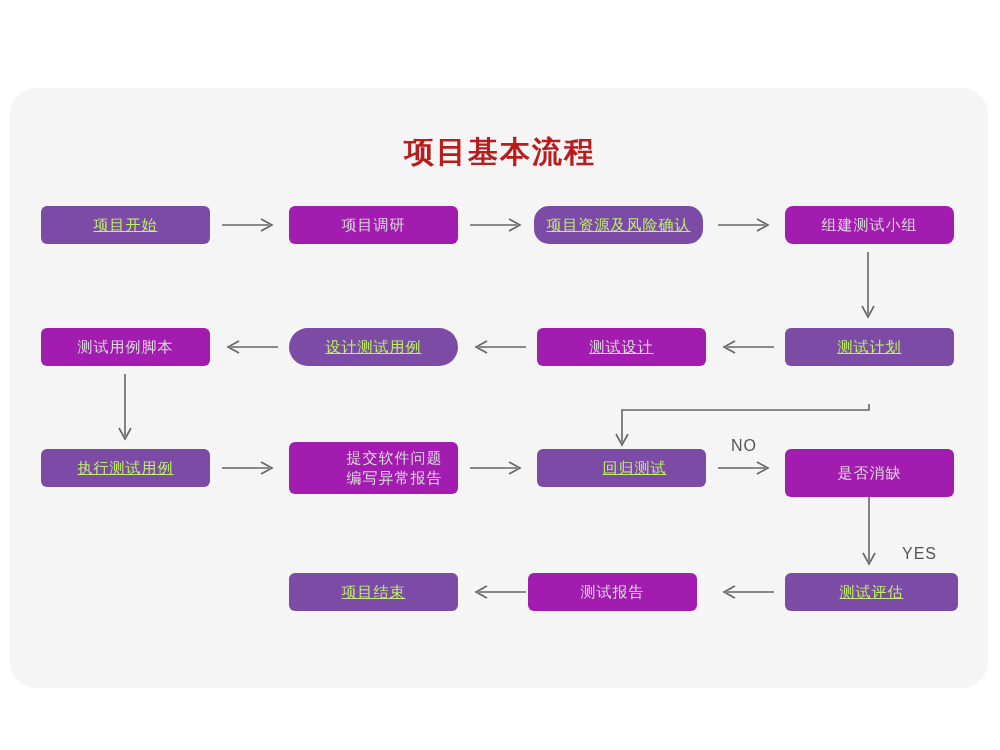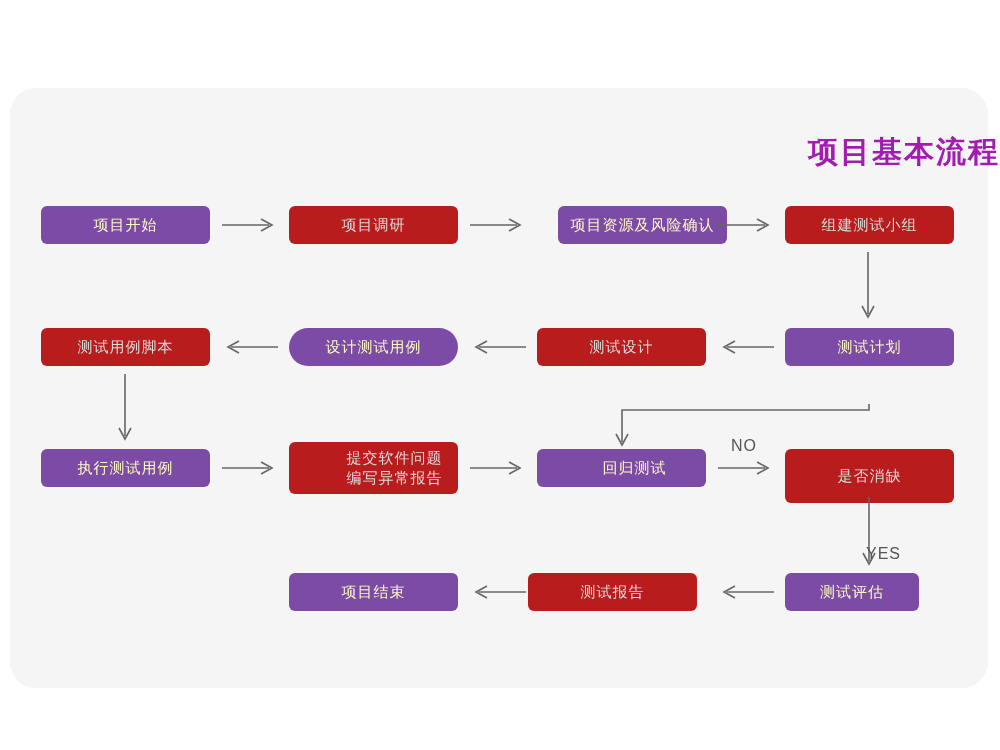--- a/index.html
+++ b/index.html
@@ -25,45 +25,46 @@
     width: 978px;
     height: 600px;
     background: #f5f5f6;
     border-radius: 26px;
   }
   .title {
     position: absolute;
     left: 0;
     top: 132px;
     width: 1000px;
-    text-align: right;
+    text-align: center;
     font-size: 30px;
     font-weight: 700;
-    color: #a21caf;
+    color: #b91c1c;
     letter-spacing: 2px;
   }
   .node {
     position: absolute;
     display: flex;
     align-items: center;
     justify-content: center;
     text-align: center;
     border-radius: 6px;
     font-size: 15px;
     line-height: 20px;
     letter-spacing: 1px;
     box-sizing: border-box;
     padding: 0 6px;
   }
   .node.purple {
     background: #7b4ba5;
-    color: #fef9c3;
+    color: #bef264;
+    text-decoration: underline;
   }
   .node.gray {
-    background: #b91c1c;
+    background: #a21caf;
     color: #dcdcdc;
   }
   .node .nl { display: block; }
   .conn {
     position: absolute;
   }
   .conn svg { display: block; overflow: visible; }
   .edge-label {
     position: absolute;
     font-size: 16px;
@@ -97,32 +98,32 @@
     <span class="nl">项目调研</span>
   </div>
 
   <div class="conn" style="left:470px; top:214px; width:56px; height:22px;">
     <svg width="56" height="22" viewBox="0 0 56 22">
       <line x1="0" y1="11" x2="47" y2="11" stroke="#666666" stroke-width="1.6"></line>
       <polyline points="39,5 50,11 39,17" fill="none" stroke="#666666" stroke-width="1.6"></polyline>
     </svg>
   </div>
 
-  <div class="node purple" style="left:558px; top:206px; width:169px; height:38px;">
+  <div class="node purple" style="left:534px; top:206px; width:169px; height:38px;border-radius:15px;">
     <span class="nl">项目资源及风险确认</span>
   </div>
 
   <div class="conn" style="left:718px; top:214px; width:56px; height:22px;">
     <svg width="56" height="22" viewBox="0 0 56 22">
       <line x1="0" y1="11" x2="47" y2="11" stroke="#666666" stroke-width="1.6"></line>
       <polyline points="39,5 50,11 39,17" fill="none" stroke="#666666" stroke-width="1.6"></polyline>
     </svg>
   </div>
 
-  <div class="node gray" style="left:785px; top:206px; width:169px; height:38px;">
+  <div class="node gray" style="left:785px; top:206px; width:169px; height:38px;border-radius:8px;">
     <span class="nl">组建测试小组</span>
   </div>
 
   <div class="conn" style="left:856px; top:252px; width:24px; height:70px;">
     <svg width="24" height="70" viewBox="0 0 24 70">
       <line x1="12" y1="0" x2="12" y2="62" stroke="#666666" stroke-width="1.6"></line>
       <polyline points="6,54 12,65 18,54" fill="none" stroke="#666666" stroke-width="1.6"></polyline>
     </svg>
   </div>
 
@@ -141,21 +142,21 @@
     <span class="nl">设计测试用例</span>
   </div>
 
   <div class="conn" style="left:470px; top:336px; width:56px; height:22px;">
     <svg width="56" height="22" viewBox="0 0 56 22">
       <line x1="56" y1="11" x2="9" y2="11" stroke="#666666" stroke-width="1.6"></line>
       <polyline points="17,5 6,11 17,17" fill="none" stroke="#666666" stroke-width="1.6"></polyline>
     </svg>
   </div>
 
-  <div class="node gray" style="left:537px; top:328px; width:169px; height:38px;">
+  <div class="node gray" style="left:537px; top:328px; width:169px; height:38px;text-decoration:underline;">
     <span class="nl">测试设计</span>
   </div>
 
   <div class="conn" style="left:718px; top:336px; width:56px; height:22px;">
     <svg width="56" height="22" viewBox="0 0 56 22">
       <line x1="56" y1="11" x2="9" y2="11" stroke="#666666" stroke-width="1.6"></line>
       <polyline points="17,5 6,11 17,17" fill="none" stroke="#666666" stroke-width="1.6"></polyline>
     </svg>
   </div>
 
@@ -205,31 +206,31 @@
     <span class="nl">回归测试</span>
   </div>
 
   <div class="conn" style="left:718px; top:457px; width:56px; height:22px;">
     <svg width="56" height="22" viewBox="0 0 56 22">
       <line x1="0" y1="11" x2="47" y2="11" stroke="#666666" stroke-width="1.6"></line>
       <polyline points="39,5 50,11 39,17" fill="none" stroke="#666666" stroke-width="1.6"></polyline>
     </svg>
   </div>
 
-  <div class="node gray" style="left:785px; top:449px; width:169px; height:54px;">
+  <div class="node gray" style="left:785px; top:449px; width:169px; height:48px;">
     <span class="nl">是否消缺</span>
   </div>
 
   <div class="conn" style="left:857px; top:497px; width:24px; height:72px;">
     <svg width="24" height="72" viewBox="0 0 24 72">
       <line x1="12" y1="0" x2="12" y2="64" stroke="#666666" stroke-width="1.6"></line>
       <polyline points="6,56 12,67 18,56" fill="none" stroke="#666666" stroke-width="1.6"></polyline>
     </svg>
   </div>
-  <div class="edge-label" style="left:866px; top:522px;">YES</div>
+  <div class="edge-label" style="left:902px; top:522px;">YES</div>
 
   <div class="node purple" style="left:289px; top:573px; width:169px; height:38px;">
     <span class="nl">项目结束</span>
   </div>
 
   <div class="conn" style="left:470px; top:581px; width:56px; height:22px;">
     <svg width="56" height="22" viewBox="0 0 56 22">
       <line x1="56" y1="11" x2="9" y2="11" stroke="#666666" stroke-width="1.6"></line>
       <polyline points="17,5 6,11 17,17" fill="none" stroke="#666666" stroke-width="1.6"></polyline>
     </svg>
@@ -239,17 +240,17 @@
     <span class="nl">测试报告</span>
   </div>
 
   <div class="conn" style="left:718px; top:581px; width:56px; height:22px;">
     <svg width="56" height="22" viewBox="0 0 56 22">
       <line x1="56" y1="11" x2="9" y2="11" stroke="#666666" stroke-width="1.6"></line>
       <polyline points="17,5 6,11 17,17" fill="none" stroke="#666666" stroke-width="1.6"></polyline>
     </svg>
   </div>
 
-  <div class="node purple" style="left:785px; top:573px; width:134px; height:38px;">
+  <div class="node purple" style="left:785px; top:573px; width:173px; height:38px;">
     <span class="nl">测试评估</span>
   </div>
 
 </div>
 
 </body></html>

